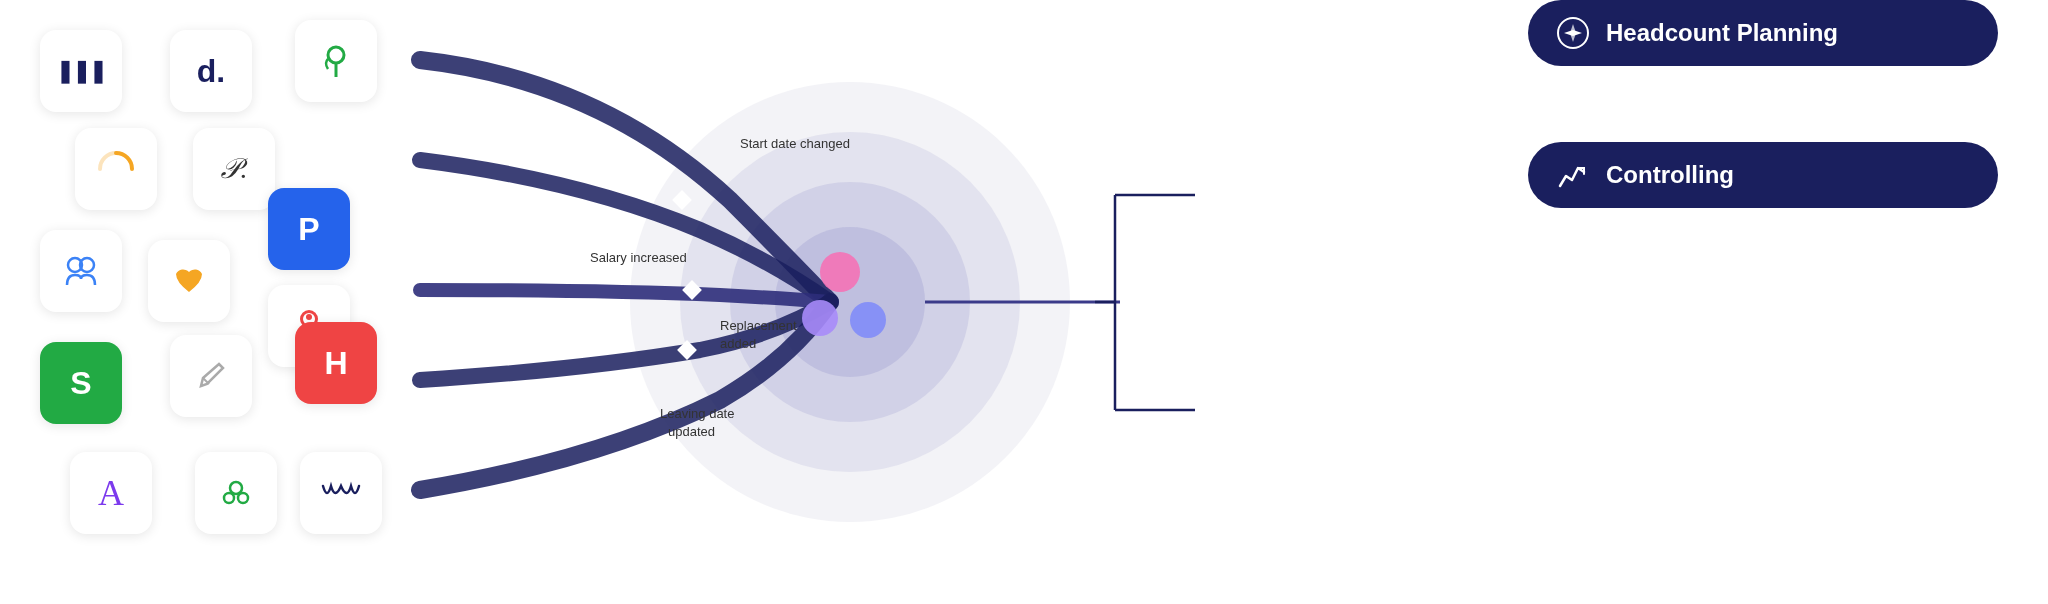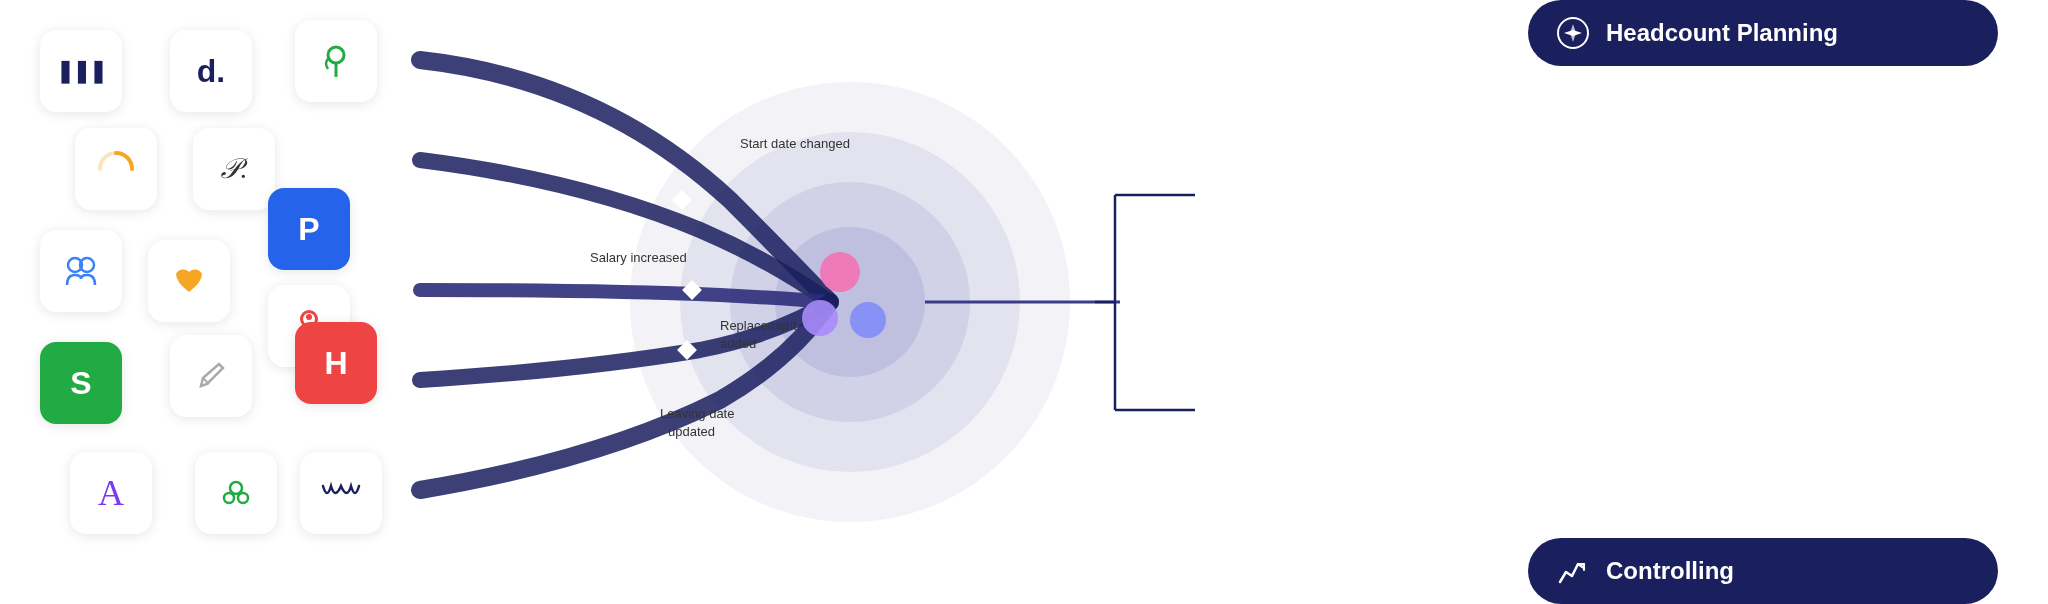--- a/index.html
+++ b/index.html
@@ -142,32 +142,32 @@
 
     <line x1="20" y1="195" x2="20" y2="410" stroke="#1a1f5e" stroke-width="2.5"></line>
 
     <line x1="20" y1="195" x2="100" y2="195" stroke="#1a1f5e" stroke-width="2.5"></line>
 
     <line x1="20" y1="410" x2="100" y2="410" stroke="#1a1f5e" stroke-width="2.5"></line>
 
     <line x1="0" y1="302" x2="20" y2="302" stroke="#1a1f5e" stroke-width="2.5"></line>
   </svg>
 
-  <div style="position:absolute;right:0;top:0;width:520px;height:604px;display:flex;flex-direction:column;justify-content:space-between;gap:80px;padding-right:50px;">
+  <div style="position:absolute;right:0;top:0;width:520px;height:604px;display:flex;flex-direction:column;justify-content:flex-start;gap:36px;padding-right:50px;">
 
     <div style="background:#1a1f5e;border-radius:40px;padding:16px 28px;display:flex;align-items:center;gap:16px;min-width:340px;cursor:pointer;">
       <svg width="34" height="34" viewBox="0 0 34 34">
         <circle cx="17" cy="17" r="15" fill="none" stroke="white" stroke-width="2"></circle>
         <polygon points="17,8 20,17 17,26 14,17" fill="white" opacity="0.7"></polygon>
         <polygon points="8,17 17,14 26,17 17,20" fill="white"></polygon>
       </svg>
       <span style="color:#fff;font-size:24px;font-weight:700;white-space:nowrap;">Headcount Planning</span>
     </div>
 
-    <div style="background:#1a1f5e;border-radius:40px;padding:16px 28px;display:flex;align-items:center;gap:16px;min-width:340px;cursor:pointer;">
+    <div style="background:#1a1f5e;border-radius:40px;padding:16px 28px;display:flex;align-items:center;gap:16px;min-width:340px;cursor:pointer;margin-top:40px;">
       <svg width="34" height="34" viewBox="0 0 34 34">
         <polyline points="4,28 10,18 16,22 22,10 28,14" fill="none" stroke="white" stroke-width="2.5" stroke-linecap="round" stroke-linejoin="round"></polyline>
         <polyline points="22,10 28,10 28,16" fill="none" stroke="white" stroke-width="2" stroke-linecap="round"></polyline>
       </svg>
       <span style="color:#fff;font-size:24px;font-weight:700;">Controlling</span>
     </div>
   </div>
 
 </div>
 

